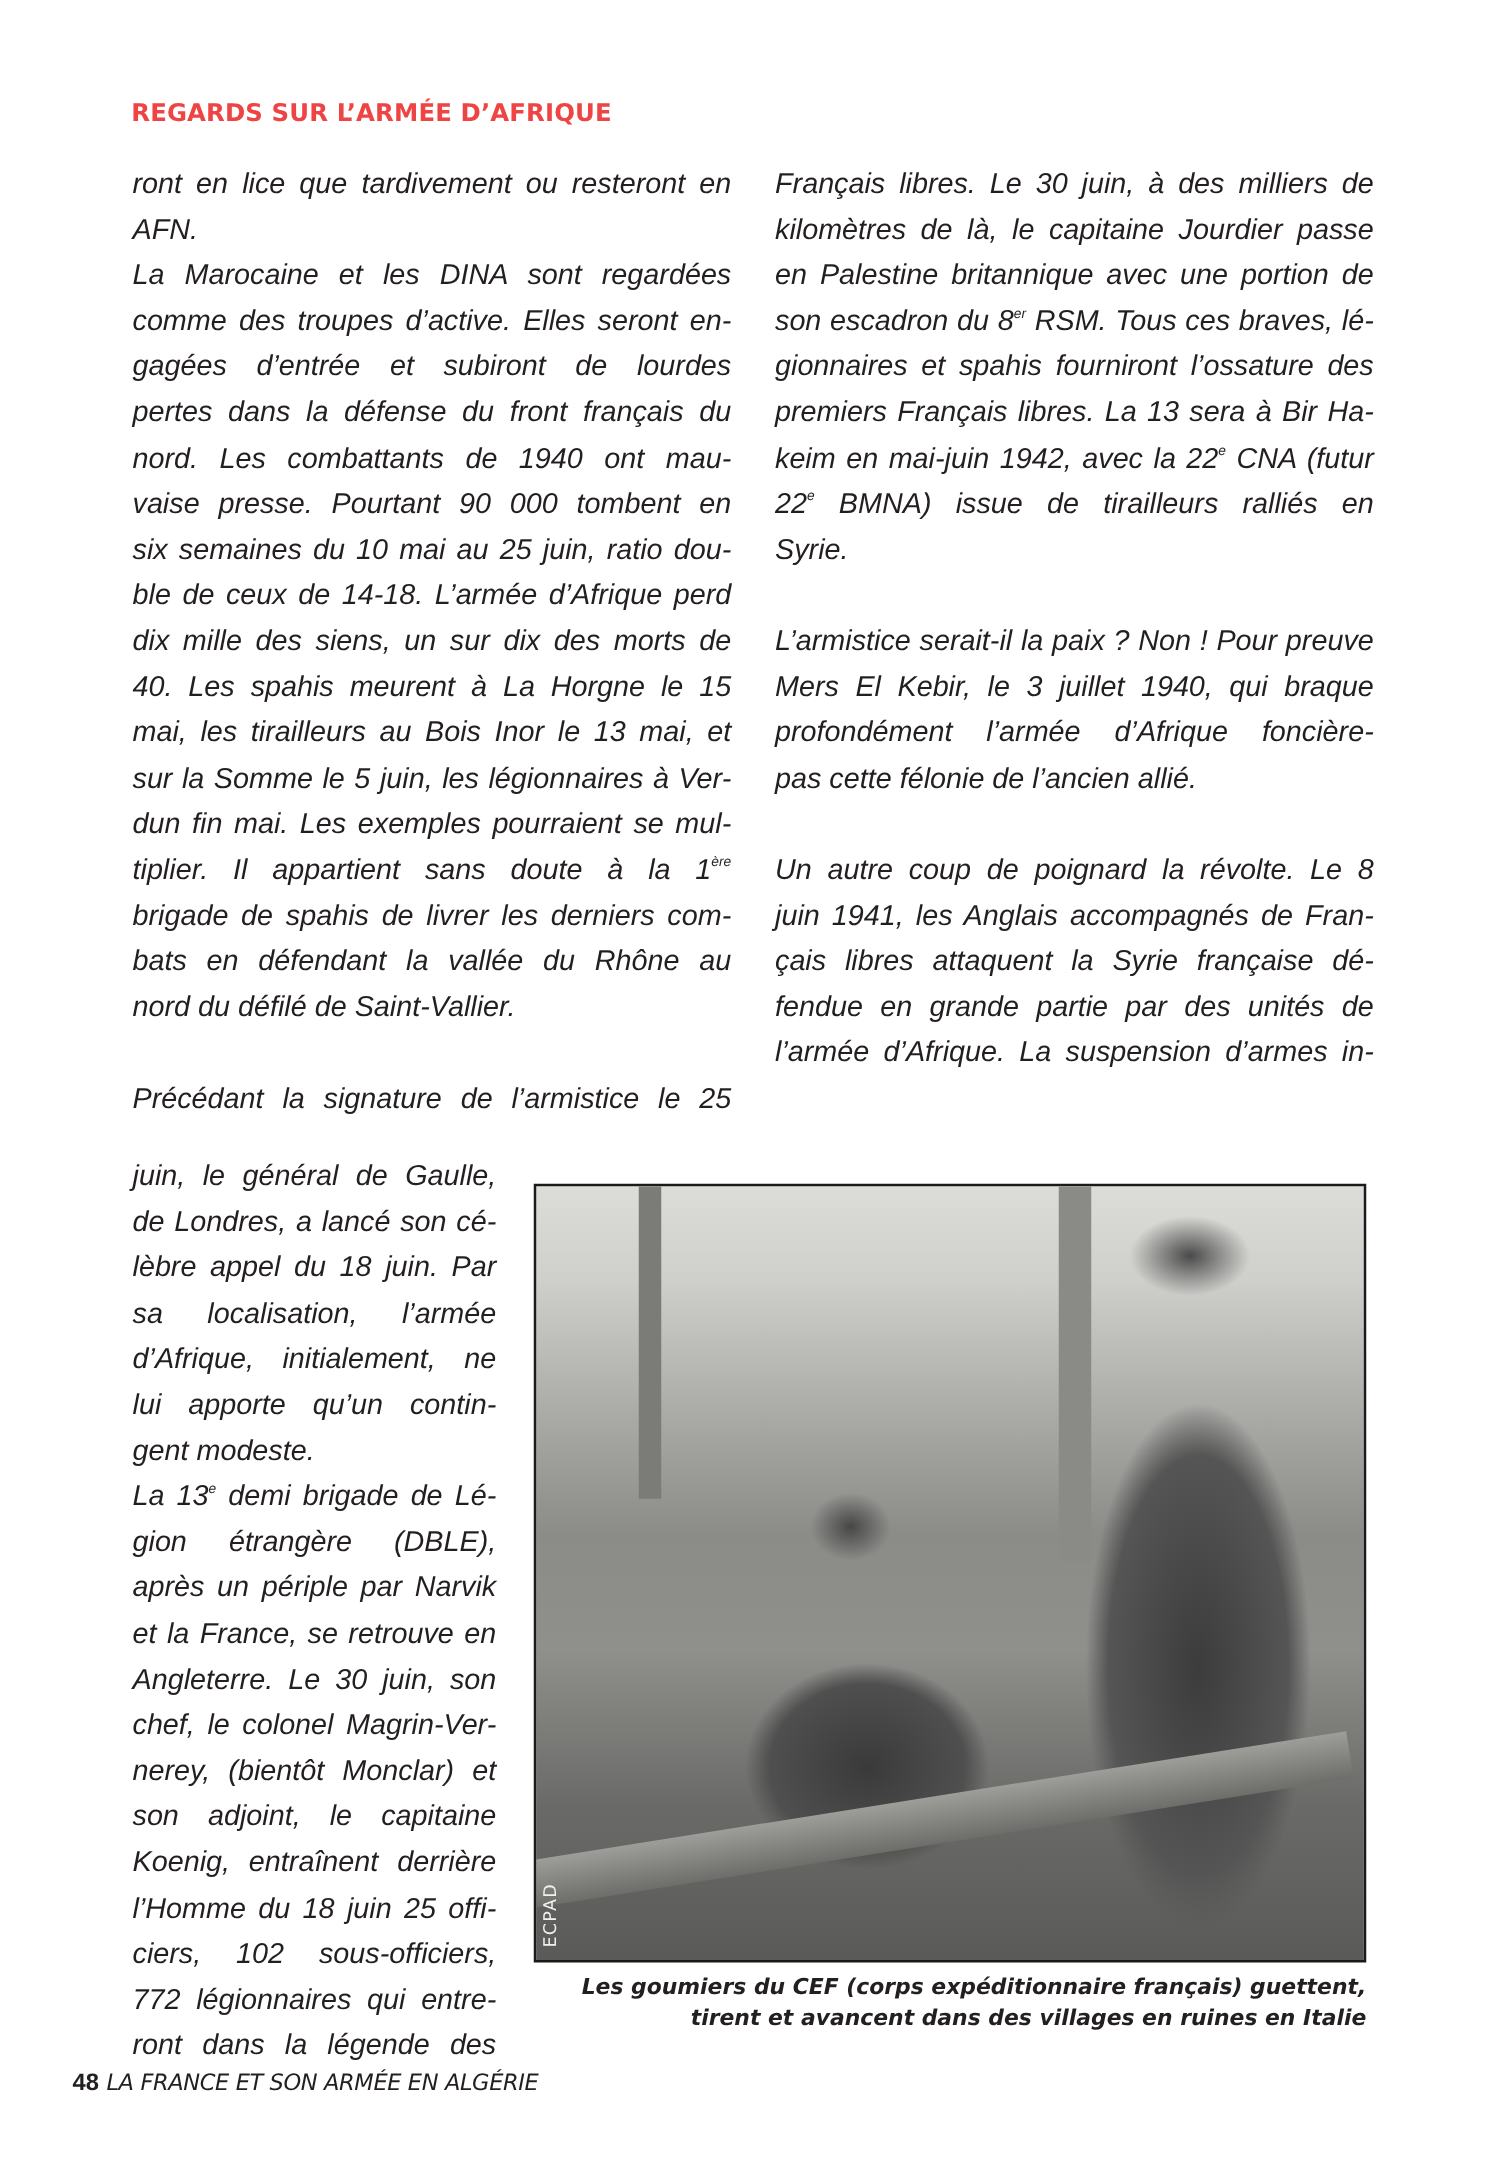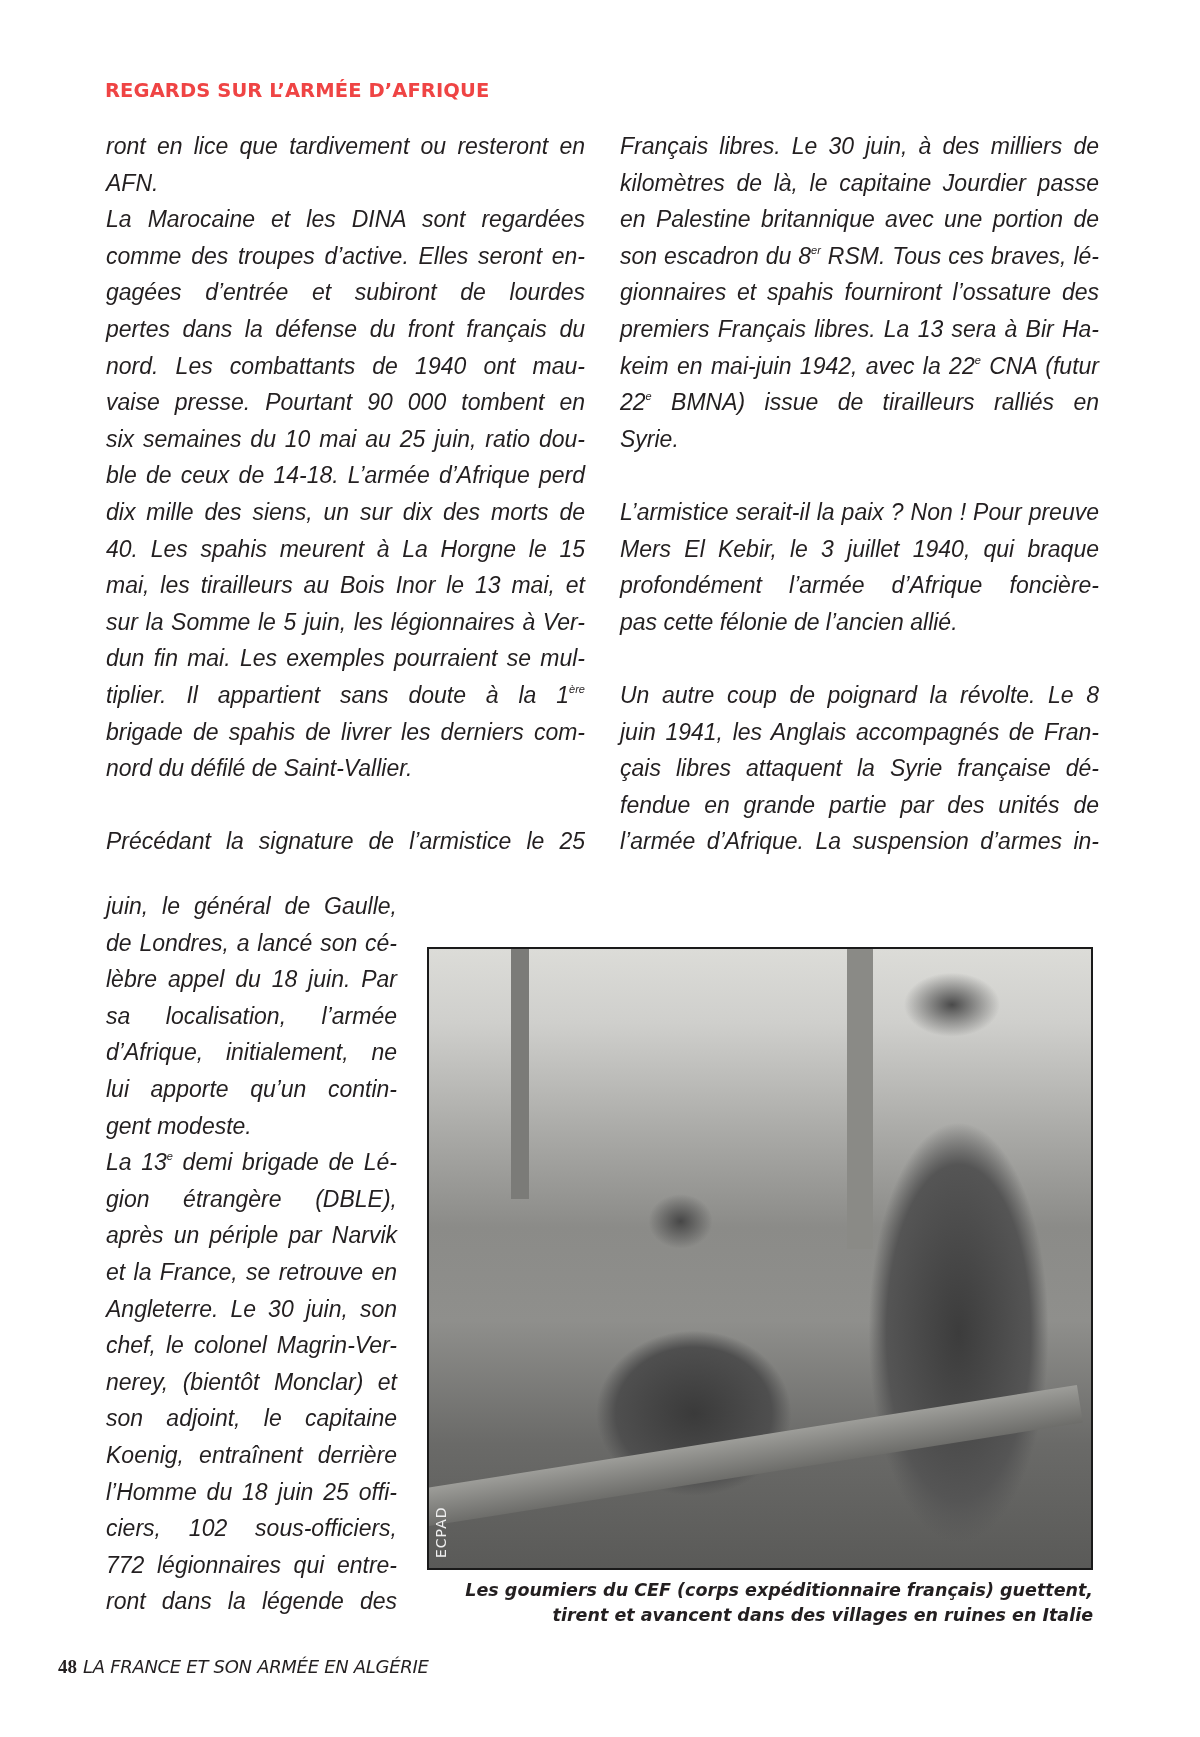--- a/index.html
+++ b/index.html
@@ -5,34 +5,34 @@
   html, body { margin: 0; padding: 0; background: #ffffff; }
   body { width: 1200px; height: 1737px; position: relative; overflow: hidden; font-family: "Liberation Sans", "DejaVu Sans", sans-serif; color: #231f20; }
   .running-head { position: absolute; left: 105px; top: 79px; font-family: "DejaVu Sans", sans-serif; font-weight: bold; font-size: 19.5px; letter-spacing: 0.1px; color: #ef4444; }
   .col { position: absolute; font-size: 23px; line-height: 36.6px; text-align: justify; font-style: italic; }
   .col .ln { display: block; white-space: nowrap; height: 36.6px; text-align-last: justify; }
   .col .ln.last { text-align-last: left; }
   .gap { display: block; height: 36.6px; }
   sup { font-size: 11px; vertical-align: 10px; line-height: 0; }
   #col-left { left: 106px; top: 128px; width: 479px; }
   #col-right { left: 620px; top: 128px; width: 479px; }
-  #col-left-narrow { left: 106px; top: 888px; width: 291px; }
+  #col-left-narrow { left: 106px; top: 922px; width: 291px; }
   .photo { position: absolute; left: 427px; top: 947px; width: 666px; height: 623px; border: 2px solid #1a1a1a; box-sizing: border-box; overflow: hidden;
     background:
       radial-gradient(ellipse 120px 280px at 80% 62%, #3c3c3c 0%, #555 60%, transparent 75%),
       radial-gradient(ellipse 130px 110px at 40% 75%, #3a3a3a 0%, #4f4f4f 60%, transparent 75%),
       radial-gradient(ellipse 40px 34px at 38% 44%, #474747 0%, transparent 80%),
       radial-gradient(ellipse 60px 40px at 79% 9%, #4a4a4a 0%, transparent 80%),
       linear-gradient(180deg, #dcdcd8 0%, #cfcfcc 12%, #a9a9a6 30%, #8b8b88 45%, #8f8f8c 60%, #6a6a68 80%, #5a5a58 100%); }
   .photo .trunk { position: absolute; background: #7b7b78; }
   .photo .log { position: absolute; left: 0; bottom: 42px; width: 100%; height: 38px; background: linear-gradient(180deg, #9d9d99, #6d6d6a); transform: rotate(-9deg); transform-origin: left bottom; }
   .photo .credit { position: absolute; left: 6px; bottom: 10px; transform: rotate(-90deg); transform-origin: left bottom; color: #f0f0f0; font-size: 14px; letter-spacing: 1px; font-family: "DejaVu Sans", sans-serif; translate: 14px 0; }
   .caption { position: absolute; left: 427px; top: 1578px; width: 666px; text-align: right; font-family: "DejaVu Sans", sans-serif; font-style: italic; font-weight: bold; font-size: 17.5px; line-height: 25px; color: #231f20; }
   .folio { position: absolute; left: 58px; top: 1656px; font-size: 19px; }
-  .folio .num { font-family: Liberation Serif, serif; font-weight: bold; margin-right: 6px; }
+  .folio .num { font-family: Liberation Sans, sans-serif; font-weight: bold; margin-right: 6px; }
   .folio .title { font-family: "DejaVu Sans", sans-serif; font-style: italic; font-size: 18px; letter-spacing: -0.3px; }
 </style>
 </head>
 <body>
 
 <div class="running-head">REGARDS SUR L’ARMÉE D’AFRIQUE</div>
 
 <div class="col" id="col-left">
   <span class="ln">ront en lice que tardivement ou resteront en</span>
   <span class="ln last">AFN.</span>
@@ -44,20 +44,21 @@
   <span class="ln">vaise presse. Pourtant 90 000 tombent en</span>
   <span class="ln">six semaines du 10 mai au 25 juin, ratio dou-</span>
   <span class="ln">ble de ceux de 14-18. L’armée d’Afrique perd</span>
   <span class="ln">dix mille des siens, un sur dix des morts de</span>
   <span class="ln">40. Les spahis meurent à La Horgne le 15</span>
   <span class="ln">mai, les tirailleurs au Bois Inor le 13 mai, et</span>
   <span class="ln">sur la Somme le 5 juin, les légionnaires à Ver-</span>
   <span class="ln">dun fin mai. Les exemples pourraient se mul-</span>
   <span class="ln"><span>tiplier. Il appartient sans doute à la 1</span><sup>ère</sup></span>
   <span class="ln">brigade de spahis de livrer les derniers com-</span>
+  <span class="ln">bats en défendant la vallée du Rhône au</span>
   <span class="ln last">nord du défilé de Saint-Vallier.</span>
   <span class="gap"></span>
   <span class="ln">Précédant la signature de l’armistice  le 25</span>
 </div>
 
 <div class="col" id="col-left-narrow">
   <span class="ln">juin, le général de Gaulle,</span>
   <span class="ln">de Londres, a lancé son cé-</span>
   <span class="ln">lèbre appel du 18 juin. Par</span>
   <span class="ln">sa localisation, l’armée</span>

